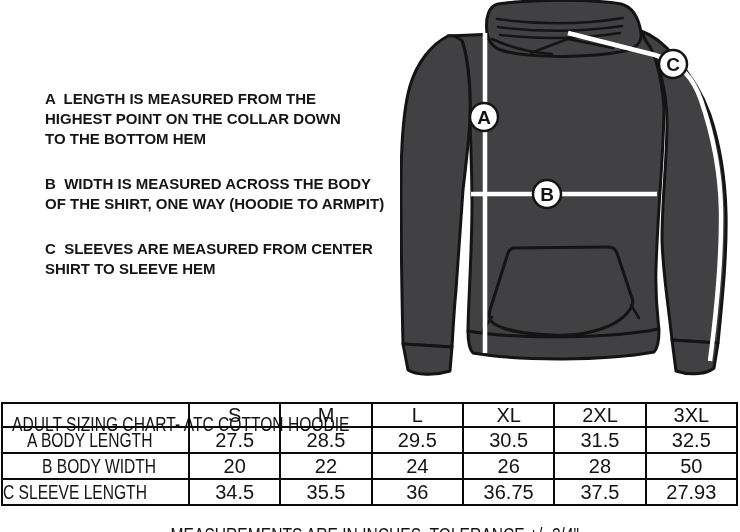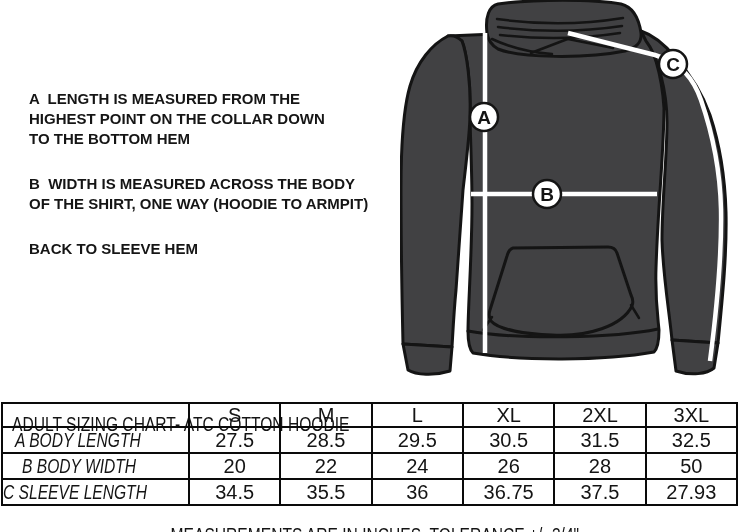--- a/index.html
+++ b/index.html
@@ -2,21 +2,21 @@
 <html><head>
 <meta charset="utf-8">
 <style>
   html,body{margin:0;padding:0;}
   body{
     width:740px;height:532px;background:#ffffff;position:relative;
     font-family:"Liberation Sans",sans-serif;color:#111;overflow:hidden;
   }
   
   .instructions{position:absolute;left:29px;top:89px;width:392px;}
-  .iblock{margin:0 0 25px 0;}
+  .iblock{margin:0 0 25px 16px;}
   .iline{
     font-weight:bold;font-size:15px;line-height:20px;
     white-space:pre;color:#151515;letter-spacing:0;
   }
   
   .diagram{position:absolute;left:400px;top:0;width:340px;height:380px;}
   
   .chart-title{position:absolute;left:3px;top:394px;height:24px;white-space:pre;}
   .cond{
     display:inline-block;transform:scaleX(0.78);transform-origin:0 50%;
@@ -25,41 +25,42 @@
   .cond-center{transform-origin:50% 50%;}
   
   table.sizing{
     position:absolute;left:1px;top:402px;width:737px;
     border-collapse:collapse;table-layout:fixed;
   }
   table.sizing td{
     border:2px solid #0a0a0a;height:22px;padding:0;overflow:hidden;
     font-size:20px;line-height:22px;color:#141414;vertical-align:middle;
   }
-  td.lbl{text-align:center;padding-left:4px;font-style:italic;}
+  td.lbl{text-align:right;padding-left:4px;}
   td.val{text-align:center;}
   col.c0{width:187px;}
   
   .footnote{position:absolute;left:0;top:505px;width:740px;text-align:center;white-space:pre;}
 </style>
 </head>
 <body>
 
 <div class="instructions">
   <div class="iblock">
     <div class="iline">A  LENGTH IS MEASURED FROM THE</div>
     <div class="iline">HIGHEST POINT ON THE COLLAR DOWN</div>
     <div class="iline">TO THE BOTTOM HEM</div>
   </div>
   <div class="iblock">
     <div class="iline">B  WIDTH IS MEASURED ACROSS THE BODY</div>
     <div class="iline">OF THE SHIRT, ONE WAY (HOODIE TO ARMPIT)</div>
   </div>
   <div class="iblock">
-    <div class="iline">BACK TO SLEEVE HEM</div>
+    <div class="iline">C  SLEEVES ARE MEASURED FROM CENTER</div>
+    <div class="iline">SHIRT TO SLEEVE HEM</div>
   </div>
 </div>
 
 <svg class="diagram" viewBox="0 0 340 380" xmlns="http://www.w3.org/2000/svg" aria-hidden="true">
 
   <g fill="#414143" stroke="#141414" stroke-width="3" stroke-linejoin="round">
     <path d="M 48,36 L 95,34 L 220,36 L 241,31
          C 253,44 262,75 264,108
          C 264,150 258,205 256,268
          C 255,300 258,318 259,330

